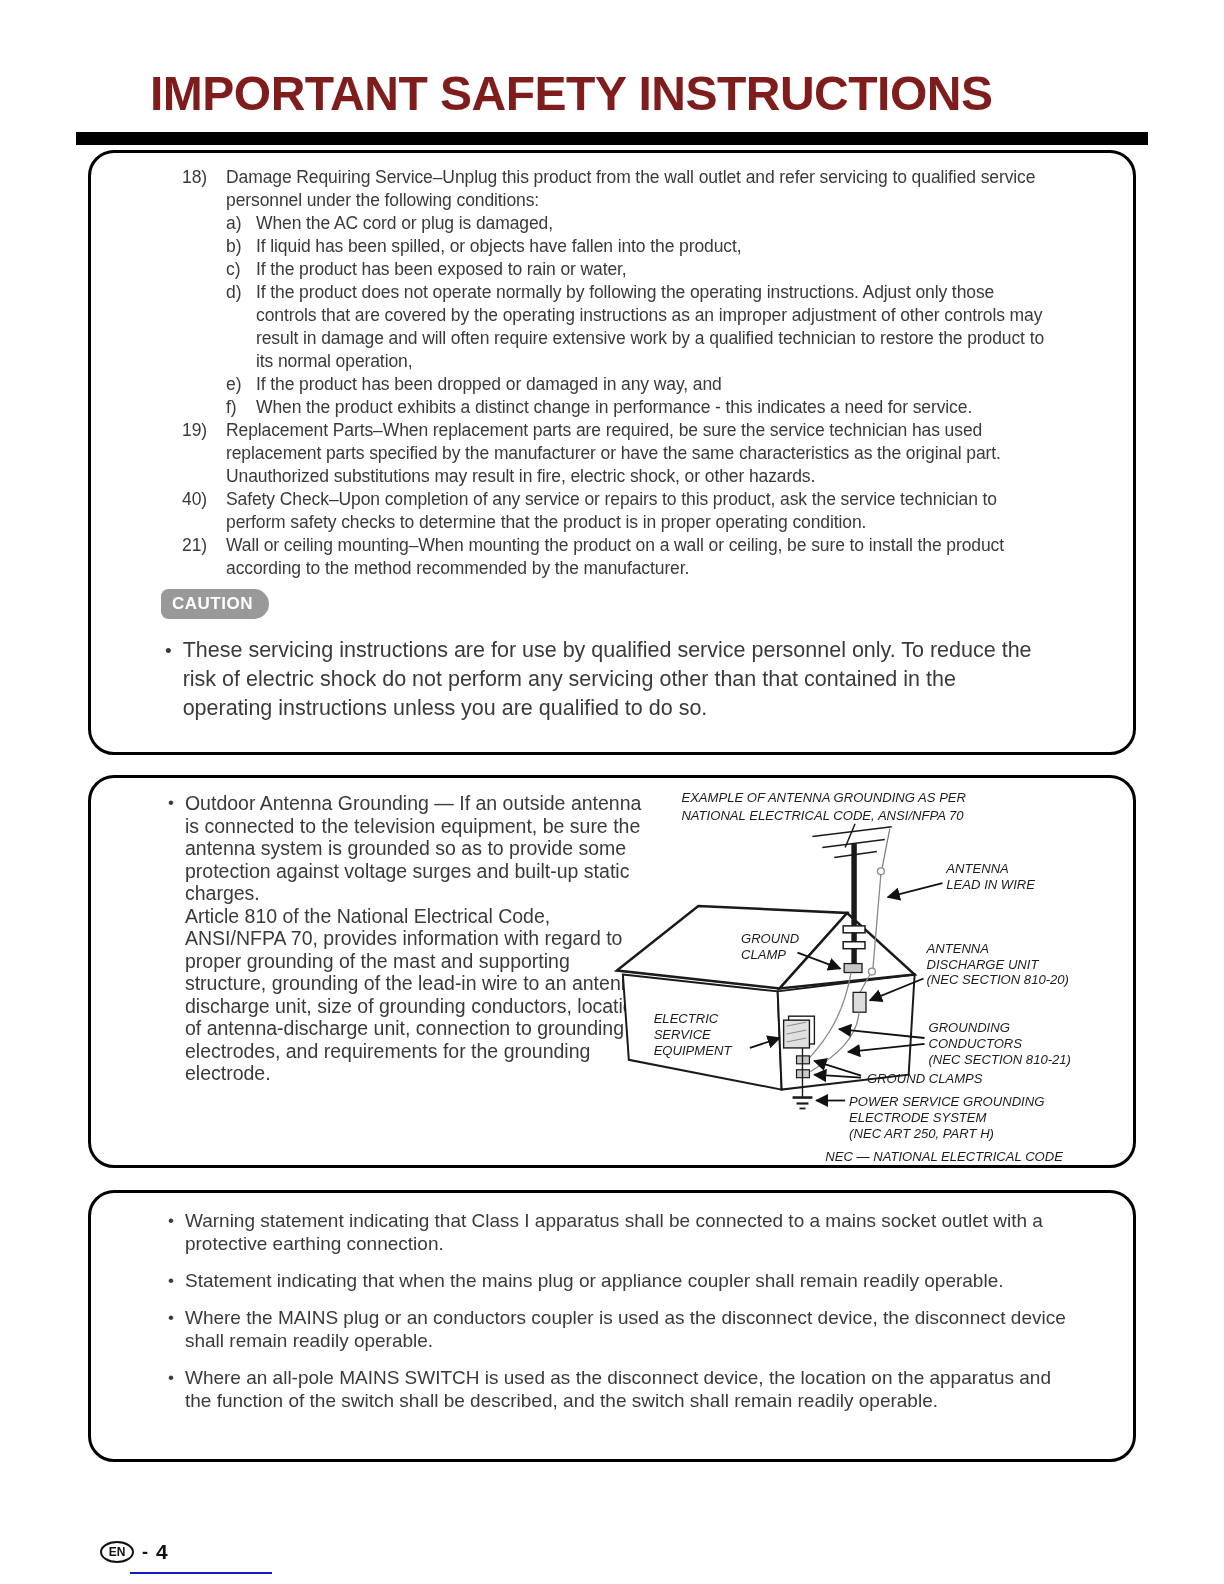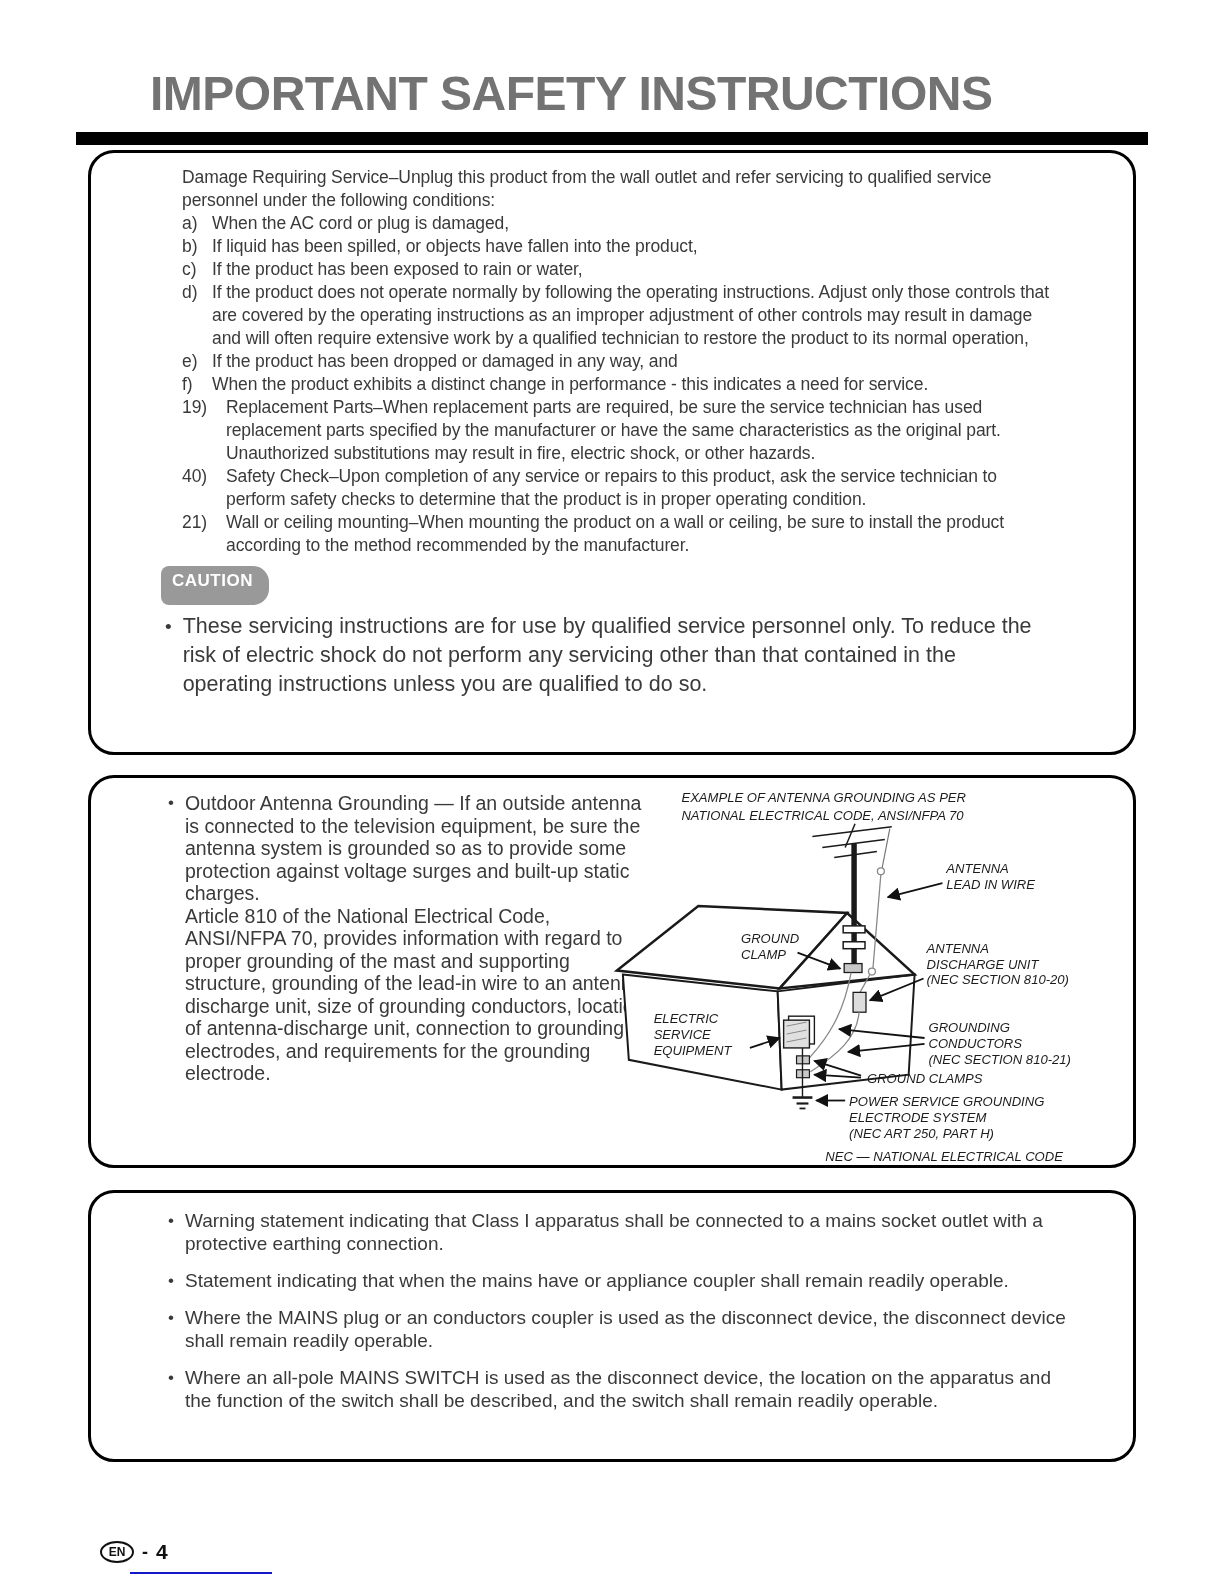--- a/index.html
+++ b/index.html
@@ -3,21 +3,21 @@
 <meta charset="utf-8">
 <style>
   * { margin:0; padding:0; box-sizing:border-box; }
   html,body { background:#ffffff; }
   .page {
     position:relative; width:1224px; height:1584px; background:#ffffff;
     font-family:"Liberation Sans", sans-serif; color:#383838; overflow:hidden;
   }
   .page-title {
     position:absolute; left:150px; top:66px;
-    font-size:48px; font-weight:bold; color:#737373; letter-spacing:-0.5px; white-space:nowrap;
+    font-size:48px; font-weight:bold; color:#7f1d1d; letter-spacing:-0.5px; white-space:nowrap;
   }
   .title-bar { position:absolute; left:76px; top:132px; width:1072px; height:13px; background:#000; }
 
   .box {
     position:absolute; left:88px; width:1048px; background:#fff;
     border:3px solid #000; border-radius:26px;
   }
   .box1 { top:150px; height:605px; padding:13px 84px 0 91px; }
   .box2 { top:775px; height:393px; }
   .box3 { top:1190px; height:272px; padding:16px 60px 0 77px; }
@@ -26,23 +26,23 @@
   .list { font-size:17.5px; line-height:23px; letter-spacing:-0.1px; color:#3a3a3a; }
   .li { display:flex; }
   .num { flex:0 0 44px; }
   .itxt { flex:1; }
   .sli { display:flex; }
   .ltr { flex:0 0 30px; }
   .sli p { flex:1; }
 
   
   .caution-badge {
-    display:inline-block; margin:9px 0 7px -21px;
+    display:inline-block; margin:9px 0 17px -21px;
     background:#999999; color:#ffffff; font-weight:bold; font-size:17px;
-    padding:5px 16px 14px 11px; border-radius:8px 16px 16px 8px; letter-spacing:0.5px;
+    padding:5px 16px 5px 11px; border-radius:8px 16px 16px 8px; letter-spacing:0.5px;
   }
   .cbullet { display:flex; gap:11px; margin-left:-17px; font-size:21.5px; line-height:29px; color:#3a3a3a; }
   .cbullet .dot { font-size:19px; line-height:29px; }
 
   
   .col-text { position:absolute; left:77px; top:14px; width:478px; display:flex; gap:11px;
               font-size:19.5px; line-height:22.5px; color:#3a3a3a; }
   .col-text .dot { font-size:17px; line-height:22.5px; }
   .col-text p { margin:0; }
   .col-diagram { position:absolute; left:506px; top:4px; width:535px; height:385px;font-style:italic; }
@@ -67,20 +67,21 @@
 
 <div class="page">
 
   <div class="page-title">IMPORTANT SAFETY INSTRUCTIONS</div>
   <div class="title-bar"></div>
 
   <section class="box box1">
     <div class="list">
 
       <div class="li">
+        <span class="num">18)</span>
         <div class="itxt">
           <p>Damage Requiring Service–Unplug this product from the wall outlet and refer servicing to qualified service personnel under the following conditions:</p>
           <div class="sli">
             <span class="ltr">a)</span>
             <p>When the AC cord or plug is damaged,</p>
           </div>
           <div class="sli">
             <span class="ltr">b)</span>
             <p>If liquid has been spilled, or objects have fallen into the product,</p>
           </div>
@@ -241,21 +242,21 @@
     </div>
   </section>
 
   <section class="box box3">
     <div class="brow">
       <span class="dot">•</span>
       <p>Warning statement indicating that Class I apparatus shall be connected to a mains socket outlet with a protective earthing connection.</p>
     </div>
     <div class="brow">
       <span class="dot">•</span>
-      <p>Statement indicating that when the mains have or appliance coupler shall remain readily operable.</p>
+      <p>Statement indicating that when the mains plug or appliance coupler shall remain readily operable.</p>
     </div>
     <div class="brow">
       <span class="dot">•</span>
       <p>Where the MAINS plug or an conductors coupler is used as the disconnect device, the disconnect device shall remain readily operable.</p>
     </div>
     <div class="brow">
       <span class="dot">•</span>
       <p>Where an all-pole MAINS  SWITCH is used as the disconnect device, the location on the apparatus and the function of the switch shall be described, and the switch shall remain readily operable.</p>
     </div>
   </section>

